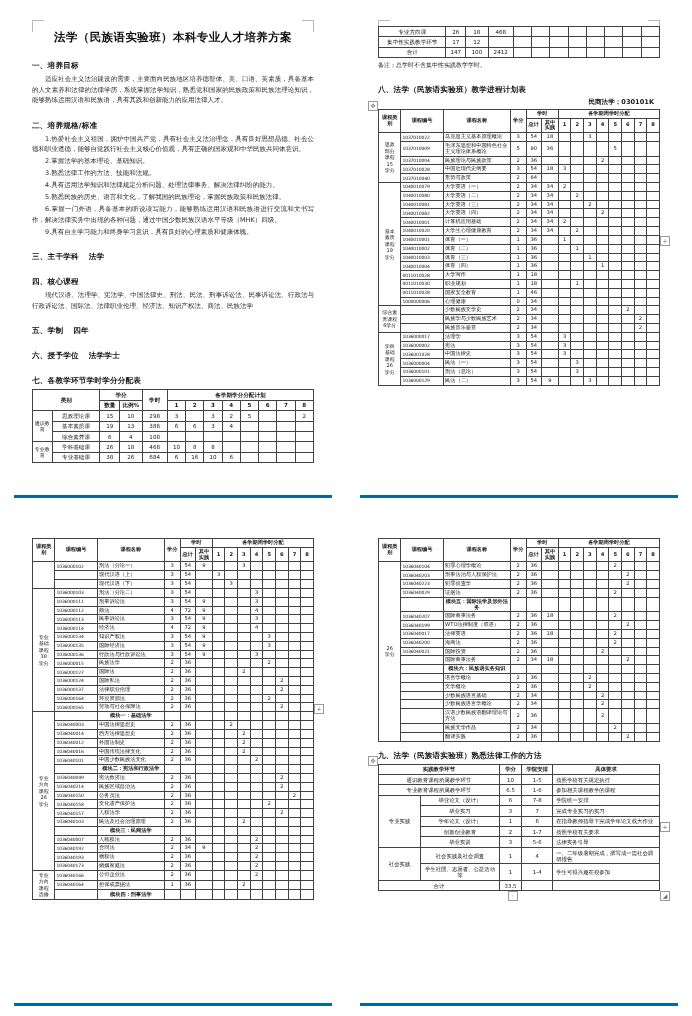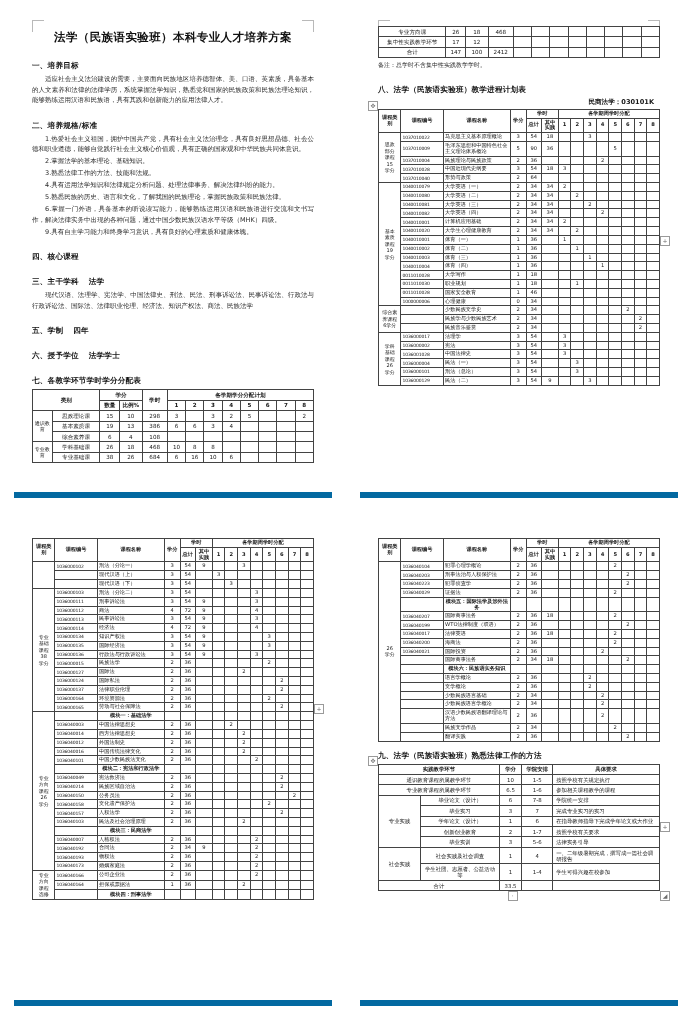--- a/index.html
+++ b/index.html
@@ -20,21 +20,21 @@
   .page{
     position:relative;
     background:#ffffff;
     overflow:hidden;
     box-sizing:border-box;
   }
   .sheet{
     position:absolute;
     left:14px;right:14px;top:8px;bottom:10px;
     background:#fff;
-    border-bottom:6px solid #0369a1;
+    border-bottom:3px solid #0369a1;
     box-sizing:border-box;
     padding:4px 18px 12px 18px;
     overflow:hidden;
   }
   
   .crop{position:absolute;width:11px;height:11px;border-color:#b9b9b9;border-style:solid;border-width:0;}
   .crop.tl{left:18px;top:12px;border-left-width:1px;border-top-width:1px;}
   .crop.tr{right:18px;top:12px;border-right-width:1px;border-top-width:1px;}
 
   .doc-title{
@@ -130,25 +130,25 @@
       </div>
       <p class="para">1.热爱社会主义祖国，拥护中国共产党，具有社会主义法治理念，具有良好思想品德、社会公德和职业道德，能够自觉践行社会主义核心价值观，具有正确的国家观和中华民族共同体意识。</p>
       <p class="para">2.掌握法学的基本理论、基础知识。</p>
       <p class="para">3.熟悉法律工作的方法、技能和法规。</p>
       <p class="para">4.具有运用法学知识和法律规定分析问题、处理法律事务、解决法律纠纷的能力。</p>
       <p class="para">5.熟悉民族的历史、语言和文化，了解我国的民族理论，掌握民族政策和民族法律。</p>
       <p class="para">6.掌握一门外语，具备基本的听说读写能力，能够熟练运用汉语和民族语进行交流和文书写作，解决法律实务中出现的各种问题，通过中国少数民族汉语水平等级（MHK）四级。</p>
       <p class="para">9.具有自主学习能力和终身学习意识，具有良好的心理素质和健康体魄。</p>
 
       <div class="sec">
+        <span>三、</span><span>主干学科</span><span class="sec-val">法学</span>
+      </div>
+
+      <div class="sec">
         <span>四、</span><span>核心课程</span>
-      </div>
-
-      <div class="sec">
-        <span>三、</span><span>主干学科</span><span class="sec-val">法学</span>
       </div>
       <p class="para">现代汉语、法理学、宪法学、中国法律史、刑法、民法、刑事诉讼法、民事诉讼法、行政法与行政诉讼法、国际法、法律职业伦理、经济法、知识产权法、商法、民族法学</p>
 
       <div class="sec">
         <span>五、</span><span>学制</span><span class="sec-val">四年</span>
       </div>
 
       <div class="sec">
         <span>六、</span><span>授予学位</span><span class="sec-val">法学学士</span>
       </div>

